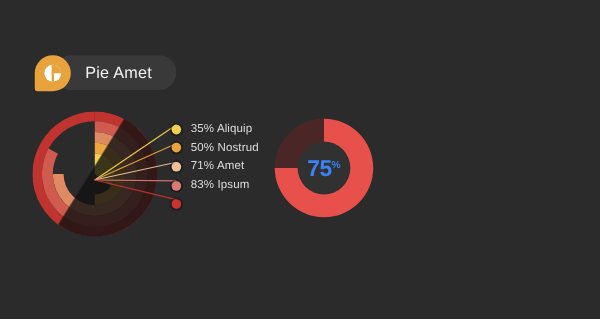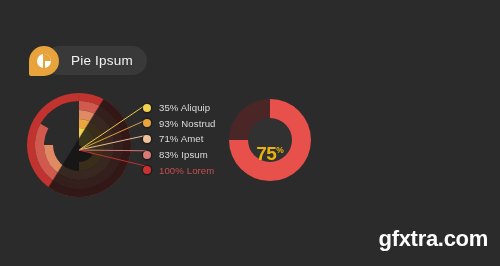--- a/index.html
+++ b/index.html
@@ -152,27 +152,27 @@
     top: 19px;
     width: 44px;
     height: 44px;
     border-radius: 50%;
     background: #323131;
     display: flex;
     align-items: center;
     justify-content: center;
   }
   .donut .val {
-    color: #eab308;
+    color: #3b82f6;
     font-size: 19px;
     font-weight: bold;
     letter-spacing: -.5px;
     line-height: 1;
     position: relative;
-    top: 13px;
+    top: 1px;
   }
   .donut .pct {
     font-size: 8.5px;
     font-weight: bold;
     vertical-align: super;
     letter-spacing: 0;
   }
 
   
   #watermark {
@@ -191,21 +191,21 @@
 <div id="stage">
 
   <div id="title-badge">
     <div id="badge-pill"></div>
     <div id="badge-icon">
       <div class="pin"></div>
       <div class="pie-glyph"></div>
       <div class="pie-slice"></div>
       <div class="pie-line"></div>
     </div>
-    <div id="badge-text">Pie Ipsum</div>
+    <div id="badge-text">Pie Amet</div>
   </div>
 
   <div id="multiring">
     <svg width="104" height="104" viewBox="0 0 104 104">
       <g id="ring-group">
           <path d="M 52 0 A 52 52 0 1 1 51.909242924973285 0.00007920050904175469 L 51.92320555190047 8.00006701581534 A 44 44 0 1 0 52 8 Z" fill="#c0332f"></path>
           <path d="M 52 8 A 44 44 0 1 1 13.44250607807001 30.802838339524524 L 21.32926619846478 35.13862140643997 A 35 35 0 1 0 52 17 Z" fill="#d15a4e"></path>
           <path d="M 52 17 A 35 35 0 1 1 17 52.00000000000001 L 26 52 A 26 26 0 1 0 52 26 Z" fill="#e08a63"></path>
           <path d="M 52 26 A 26 26 0 0 1 52 78 L 52 69 A 17 17 0 0 0 52 35 Z" fill="#eda63f"></path>
           <path d="M 52 52 L 52 35 A 17 17 0 0 1 65.7532889043741 61.99234928897204 Z" fill="#f5d24b"></path>
@@ -224,37 +224,35 @@
       </g>
   </svg>
 
   <div id="legend">
       <div class="legend-row">
         <span class="legend-dot" style="background: rgb(242, 209, 78);"></span>
         <span class="legend-label" style="color: rgb(220, 220, 220);">35% Aliquip</span>
       </div>
       <div class="legend-row">
         <span class="legend-dot" style="background: rgb(233, 163, 60);"></span>
-        <span class="legend-label" style="color: rgb(220, 220, 220);">93% Nostrud</span>
+        <span class="legend-label" style="color: rgb(220, 220, 220);">50% Nostrud</span>
       </div>
       <div class="legend-row">
         <span class="legend-dot" style="background: rgb(240, 192, 154);"></span>
         <span class="legend-label" style="color: rgb(220, 220, 220);">71% Amet</span>
       </div>
       <div class="legend-row">
         <span class="legend-dot" style="background: rgb(217, 122, 116);"></span>
         <span class="legend-label" style="color: rgb(220, 220, 220); text-align: right;">83% Ipsum</span>
       </div>
       <div class="legend-row">
         <span class="legend-dot" style="background: rgb(201, 50, 47);"></span>
-        <span class="legend-label" style="color: rgb(196, 80, 76);">100% Lorem</span>
       </div>
     </div>
 
   <div class="donut" id="donut-0" style="left: 229px; top: 99px; background: conic-gradient(rgb(232, 81, 75) 0deg, rgb(232, 81, 75) 270deg, rgb(74, 39, 38) 270deg, rgb(74, 39, 38) 360deg);">
     <div class="hole">
       <span class="val">75<span class="pct">%</span></span>
     </div>
   </div>
 
-  <div id="watermark">gfxtra.com</div>
 
 </div>
 
 </body></html>

